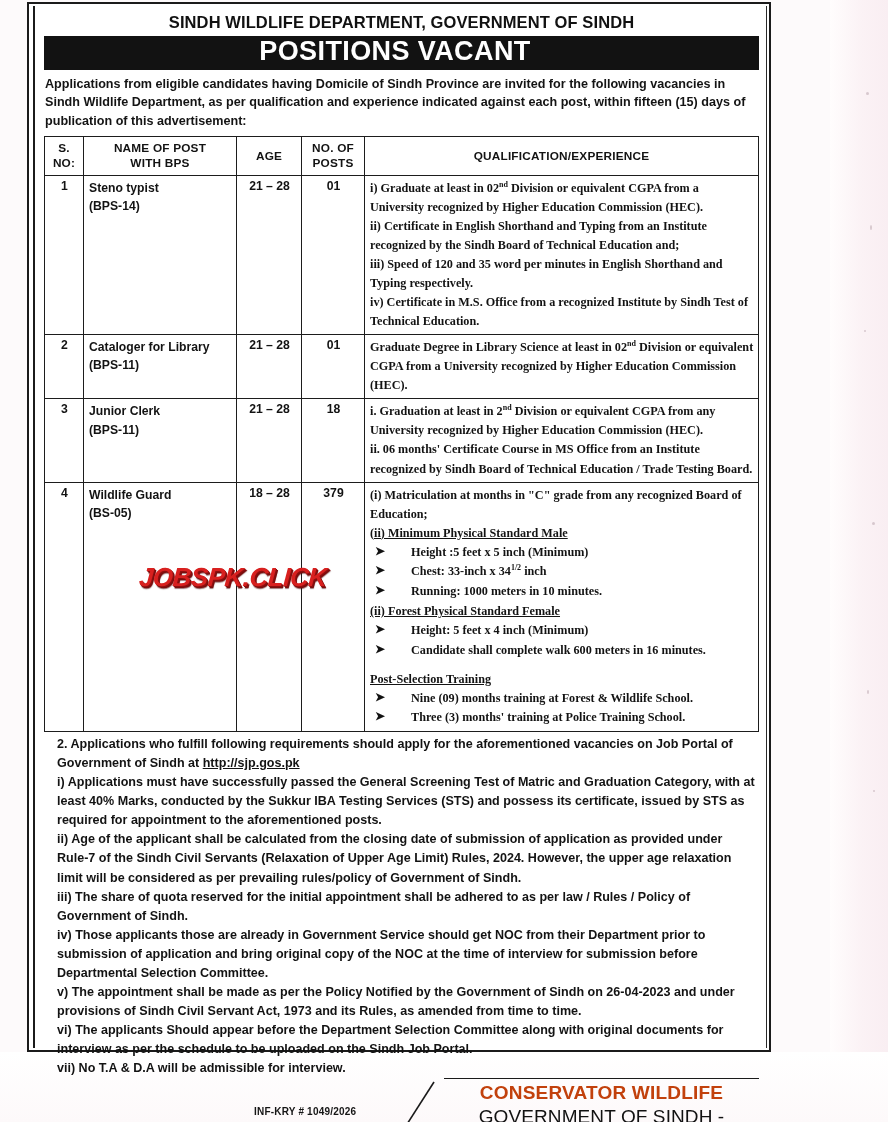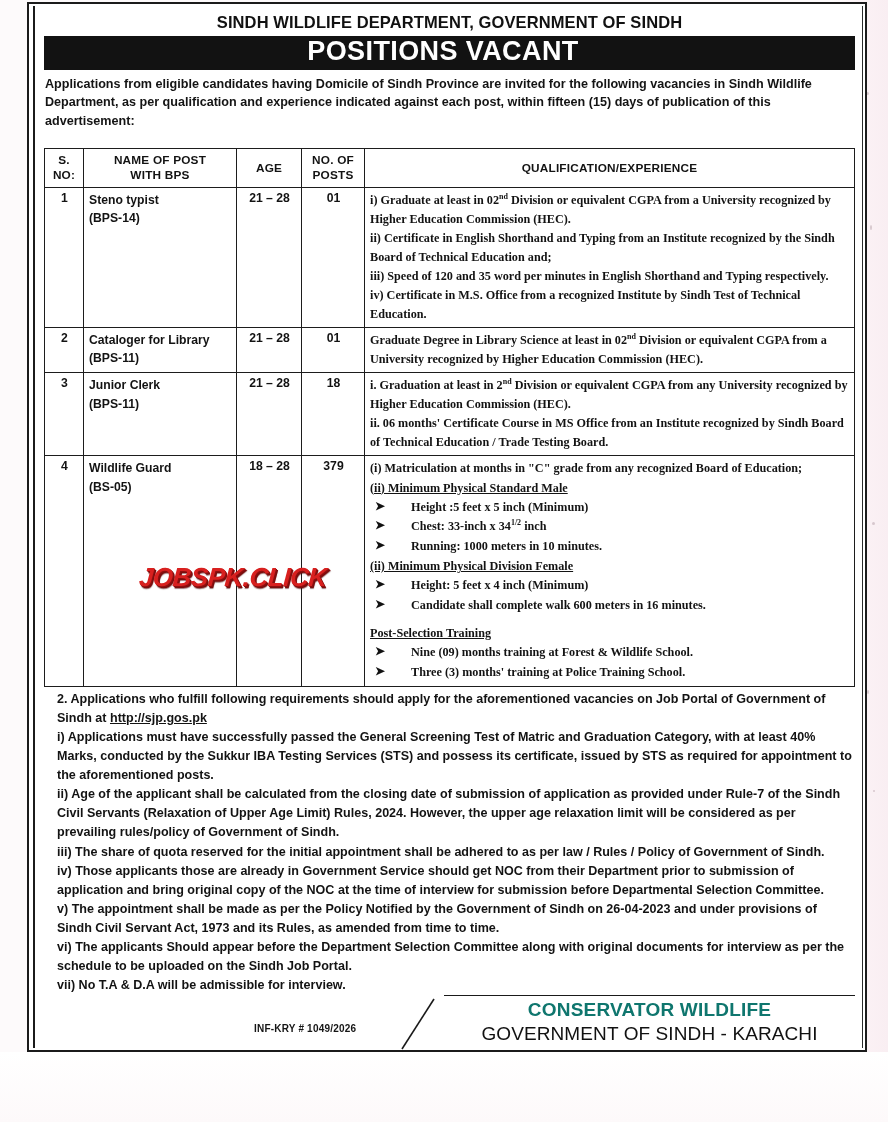--- a/index.html
+++ b/index.html
@@ -33,21 +33,21 @@
     left: 0; bottom: 0;
     width: 888px; height: 70px;
     background: linear-gradient(180deg, #ffffff 0%, #fdf9fa 100%);
   }
 
   
   .ad-frame {
     position: absolute;
     left: 27px;
     top: 2px;
-    width: 840px;
+    width: 744px;
     height: 1050px;
     background: #ffffff;
     border: 2px solid #1b1b1b;
     box-sizing: border-box;
   }
   .ad-inner {
     position: absolute;
     left: 4px;
     top: 2px;
     right: 2px;
@@ -77,21 +77,21 @@
     letter-spacing: 0.4px;
     padding: 2px 13px 4px 0;
     margin: 0 0 5px 0;
     line-height: 1.02;
   }
   .intro {
     font-size: 12.6px;
     font-weight: bold;
     line-height: 1.48;
     color: #141414;
-    margin: 0 2px 18px 1px;
+    margin: 0 2px 6px 1px;
     text-align: left;
   }
 
   
   table.vacancy {
     width: 100%;
     border-collapse: collapse;
     table-layout: fixed;
     margin-bottom: 3px;
   }
@@ -224,21 +224,21 @@
     left: 400px;
     top: -2px;
     right: 0;
     text-align: center;
     border-top: 1.5px solid #1a1a1a;
     padding-top: 3px;
   }
   .sig-line1 {
     font-size: 19px;
     font-weight: bold;
-    color: #0f766e;
+    color: #c2410c;
     letter-spacing: 0.2px;
     line-height: 1.2;
   }
   .sig-line2 {
     font-size: 19px;
     font-weight: normal;
     color: #111;
     letter-spacing: 0.1px;
     line-height: 1.25;
   }
@@ -363,21 +363,21 @@
               </li>
               <li>
                 <span class="arrow-glyph">➤</span>
                 <span>Chest: 33-inch x 34<sup>1/2</sup> inch</span>
               </li>
               <li>
                 <span class="arrow-glyph">➤</span>
                 <span>Running: 1000 meters in 10 minutes.</span>
               </li>
             </ul>
-            <p class="u">(ii) Minimum Physical Division Female</p>
+            <p class="u">(ii) Forest Physical Standard Female</p>
             <ul class="arrows">
               <li>
                 <span class="arrow-glyph">➤</span>
                 <span>Height: 5 feet x 4 inch (Minimum)</span>
               </li>
               <li>
                 <span class="arrow-glyph">➤</span>
                 <span>Candidate shall complete walk 600 meters in 16 minutes.</span>
               </li>
             </ul>

